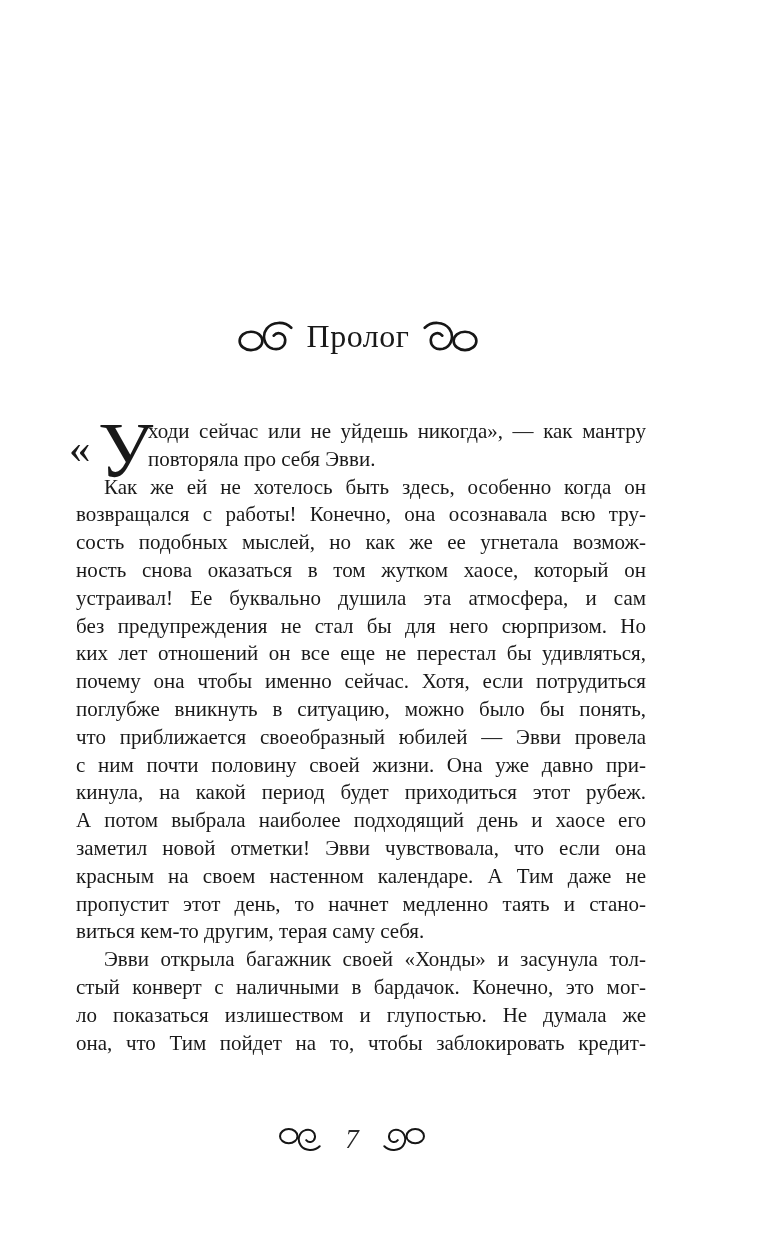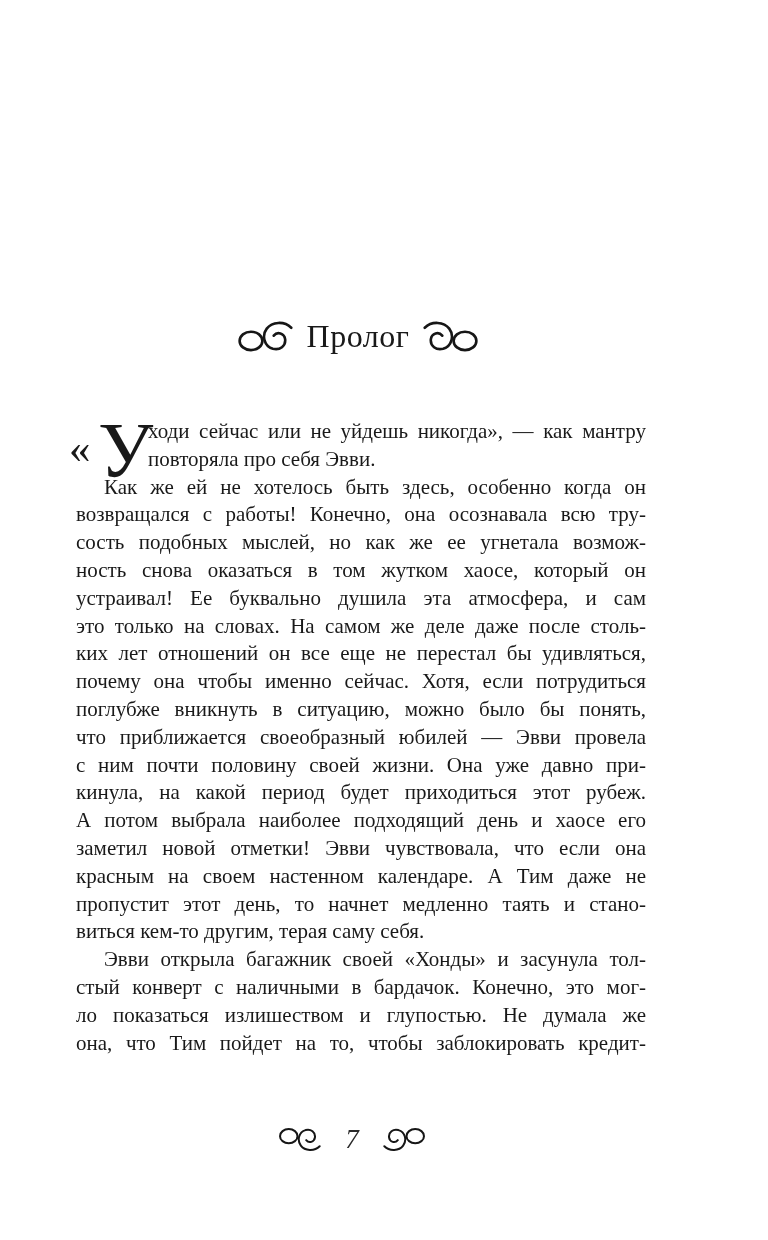--- a/index.html
+++ b/index.html
@@ -120,21 +120,21 @@
       <div class="line">ходи сейчас или не уйдешь никогда», — как мантру</div>
       <div class="line para-end">повторяла про себя Эвви.</div>
     </div>
 
     <div>
       <div class="line indent">Как же ей не хотелось быть здесь, особенно когда он</div>
       <div class="line">возвращался с работы! Конечно, она осознавала всю тру-</div>
       <div class="line">сость подобных мыслей, но как же ее угнетала возмож-</div>
       <div class="line">ность снова оказаться в том жутком хаосе, который он</div>
       <div class="line">устраивал! Ее буквально душила эта атмосфера, и сам</div>
-      <div class="line">это только на словах. На самом же деле даже после столь-</div>
+      <div class="line">без предупреждения не стал бы для него сюрпризом. Но</div>
       <div class="line">ких лет отношений он все еще не перестал бы удивляться,</div>
       <div class="line">почему она чтобы именно сейчас. Хотя, если потрудиться</div>
       <div class="line">поглубже вникнуть в ситуацию, можно было бы понять,</div>
       <div class="line">что приближается своеобразный юбилей — Эвви провела</div>
       <div class="line">с ним почти половину своей жизни. Она уже давно при-</div>
       <div class="line">кинула, на какой период будет приходиться этот рубеж.</div>
       <div class="line">А потом выбрала наиболее подходящий день и хаосе его</div>
       <div class="line">заметил новой отметки! Эвви чувствовала, что если она</div>
       <div class="line">красным на своем настенном календаре. А Тим даже не</div>
       <div class="line">пропустит этот день, то начнет медленно таять и стано-</div>

